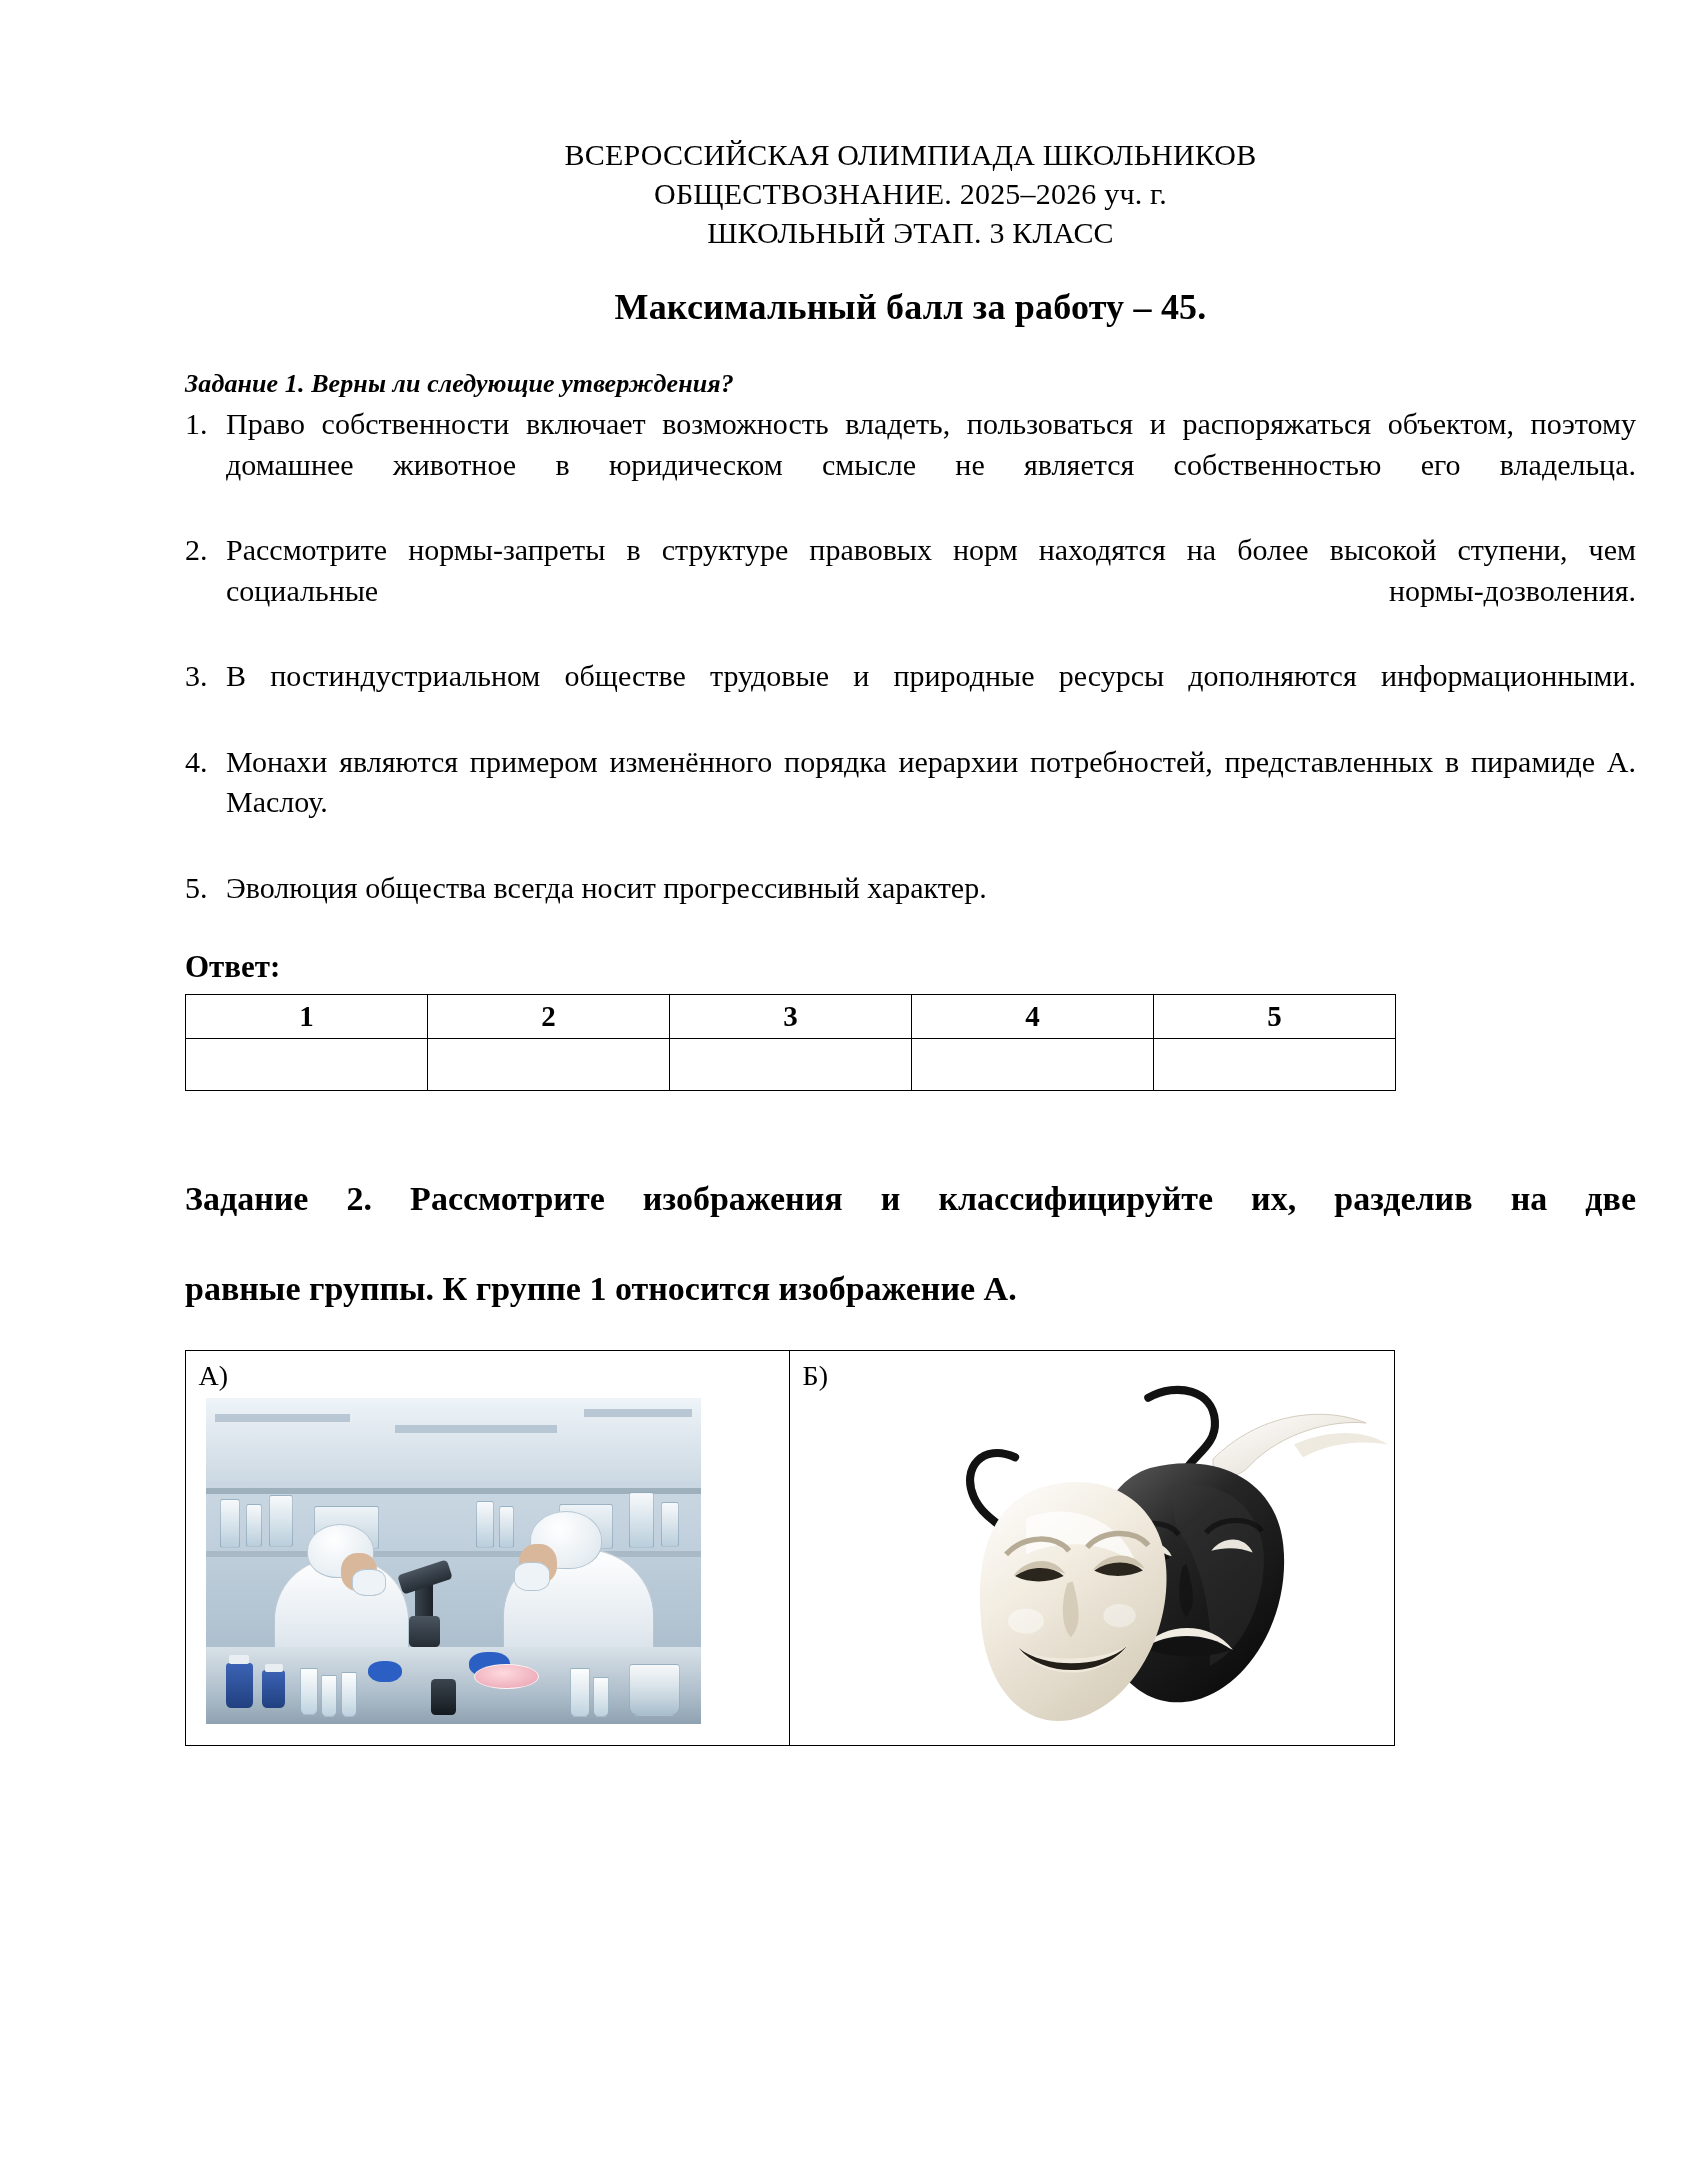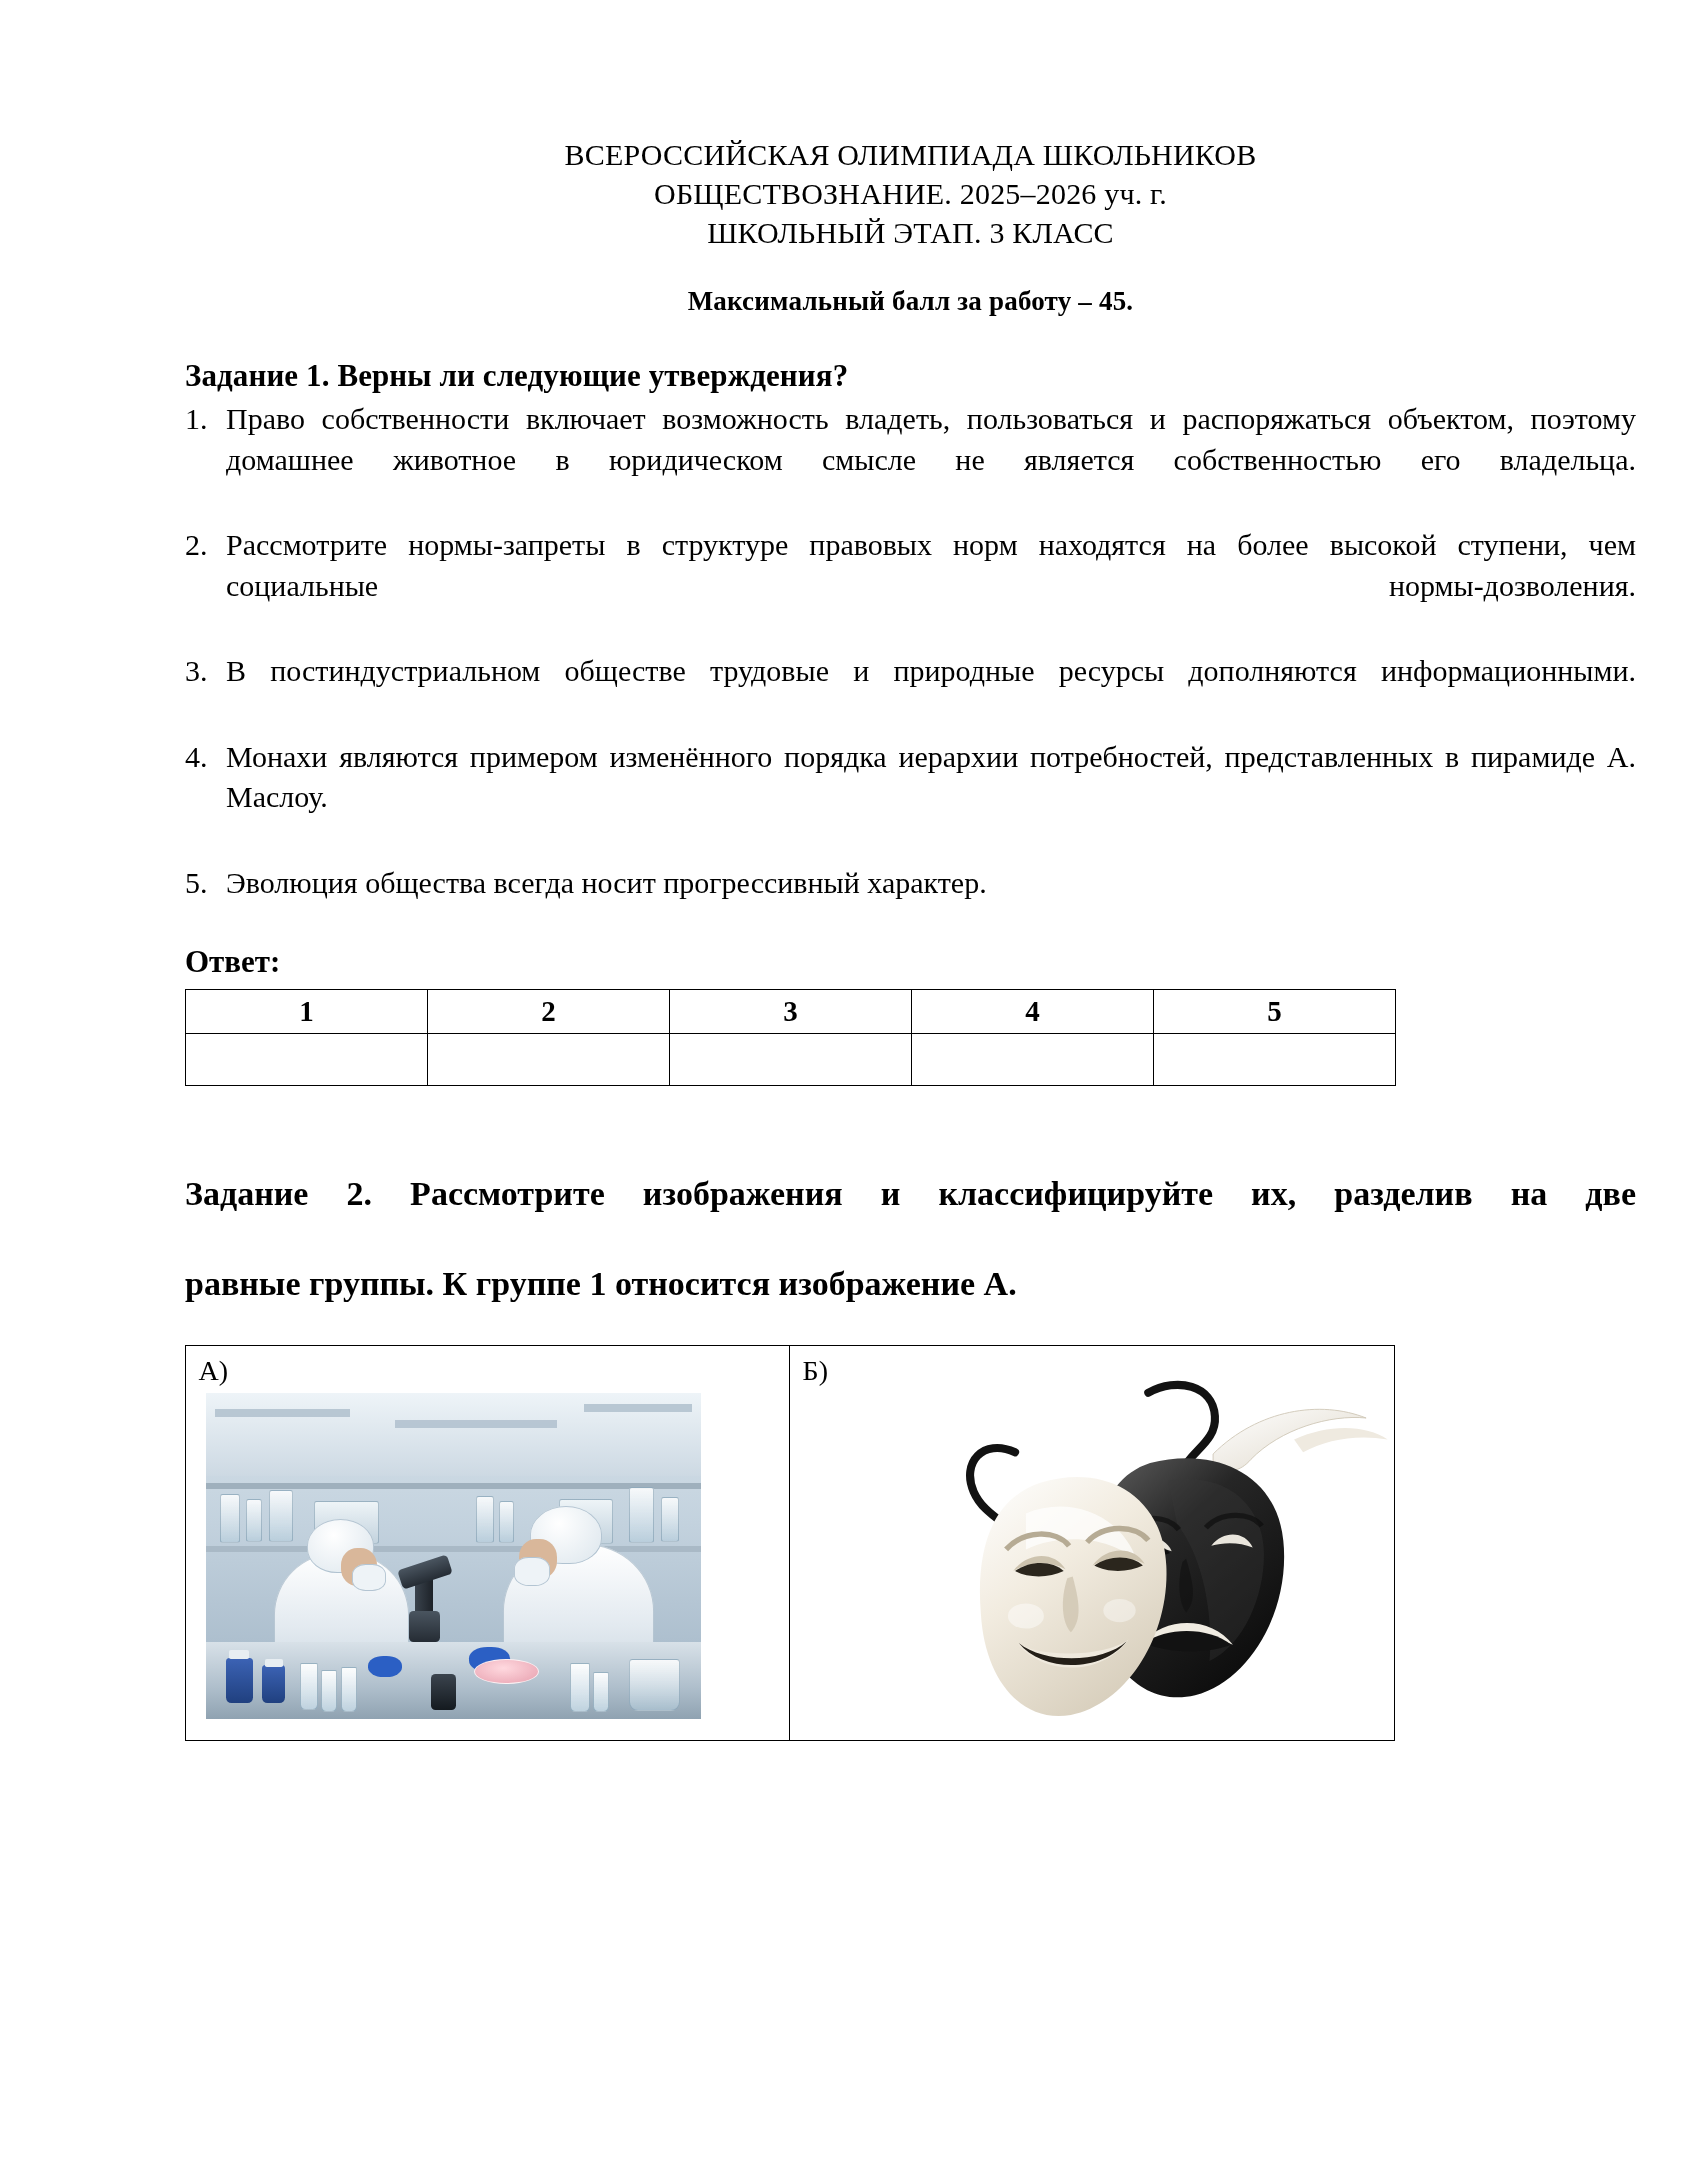--- a/index.html
+++ b/index.html
@@ -28,32 +28,33 @@
     text-align: center;
     font-size: 30px;
     line-height: 1.30;
     letter-spacing: 0.2px;
   }
   .doc-header div { white-space: nowrap; }
 
   .max-score {
     text-align: center;
     font-weight: bold;
-    font-size: 27px;
+    font-size: 36px;
     margin-top: 34px;
     letter-spacing: 0.2px;
   }
 
   
   .task-title {
     font-weight: bold;
-    font-size: 31px;
+    font-size: 26px;
     margin-top: 41px;
     margin-bottom: 1.8px;
     letter-spacing: 0.1px;
+    font-style: italic;
   }
 
   ol.statements {
     list-style: none;
     margin: 0;
     padding: 0;
     font-size: 30px;
     line-height: 1.34;
   }
   ol.statements li {

